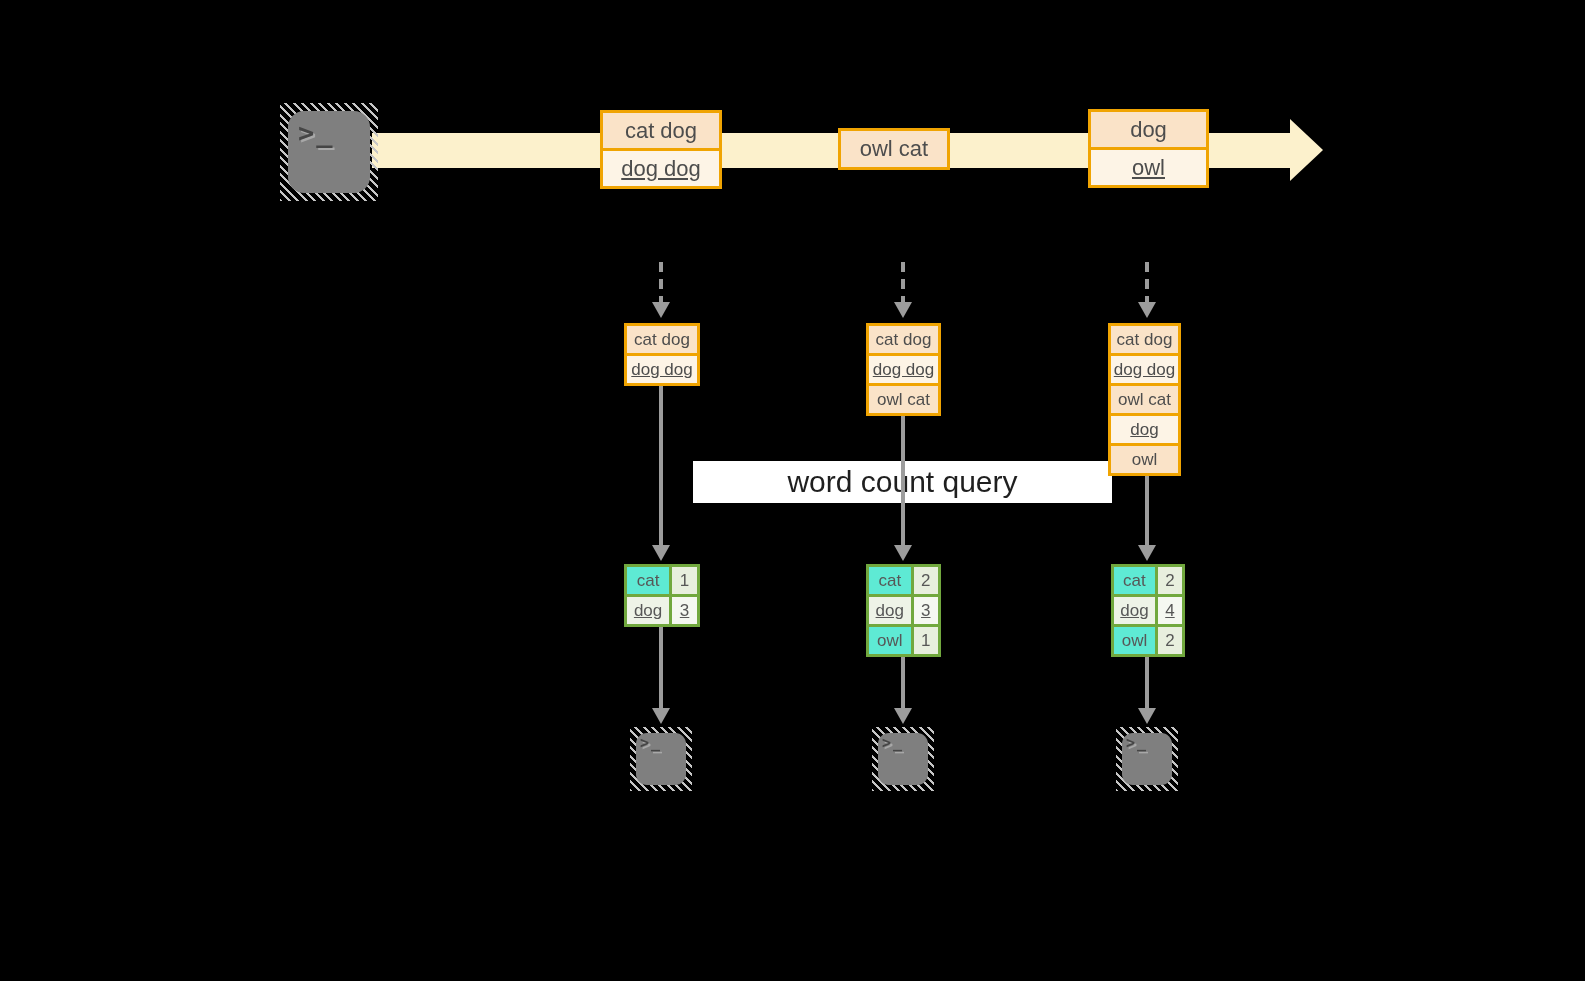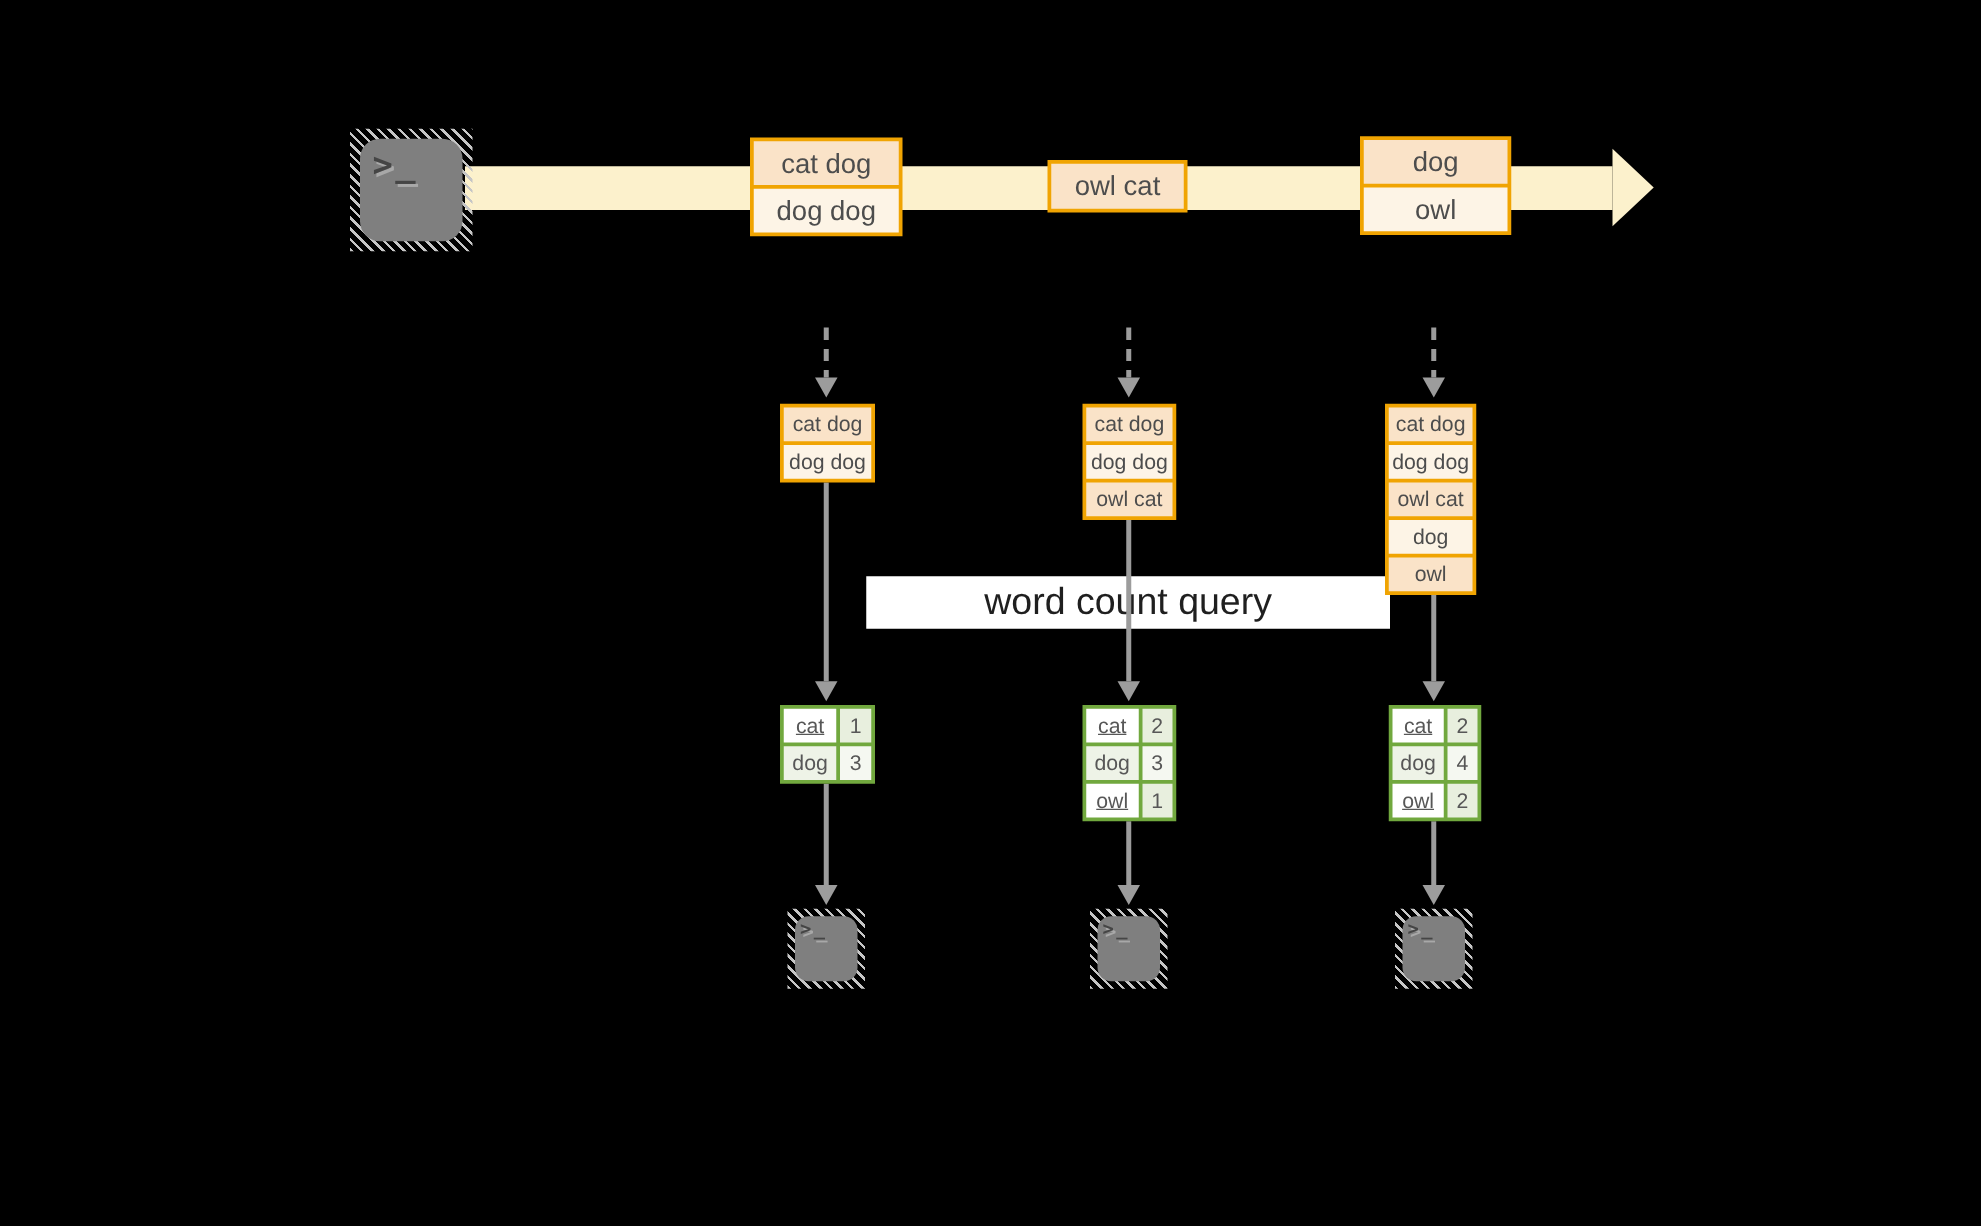--- a/index.html
+++ b/index.html
@@ -21,27 +21,27 @@
     border-top:31px solid transparent;border-bottom:31px solid transparent;
     border-left:33px solid var(--cream);z-index:1;}
   
   .obox{position:absolute;background:var(--orange);display:flex;flex-direction:column;
     gap:3px;padding:3px;box-sizing:border-box;z-index:4;}
   .obox .cell{display:flex;align-items:center;justify-content:center;color:#4d4d4d;}
   .stream-cell{height:35px;font-size:22px;}
   .one-cell{height:36px;font-size:22px;}
   .state-cell{height:27px;font-size:17px;}
   .cell.dark{background:var(--peachD);}
-  .cell.light{background:var(--peachL);}
+  .cell.light{background:var(--peachL);text-decoration:underline;}
   
   .gtable{position:absolute;background:var(--green);display:grid;
     grid-template-columns:1.7fr 1fr;gap:3px;padding:3px;box-sizing:border-box;z-index:4;}
   .gtable .cell{height:27px;display:flex;align-items:center;justify-content:center;
     font-size:17px;color:#575757;}
-  .gw.dark{background:#ffffff;text-decoration:underline;}  .gn.dark{background:#E8EFDE;}
+  .gw.dark{background:#5eead4;}  .gn.dark{background:#E8EFDE;}
   .gw.light{background:#EEF3E7;} .gn.light{background:#F5F8F1;}
   
   .vline{position:absolute;width:4px;background:var(--arrow);z-index:3;}
   .vline.dashed{background:repeating-linear-gradient(to bottom,var(--arrow) 0 10px,transparent 10px 17px);}
   .vhead{position:absolute;width:0;height:0;z-index:3;
     border-left:9px solid transparent;border-right:9px solid transparent;
     border-top:16px solid var(--arrow);}
   
   .query{position:absolute;left:693px;top:461px;width:419px;height:42px;background:#fff;
     display:flex;align-items:center;justify-content:center;font-size:30px;color:#1f1f1f;z-index:2;}

